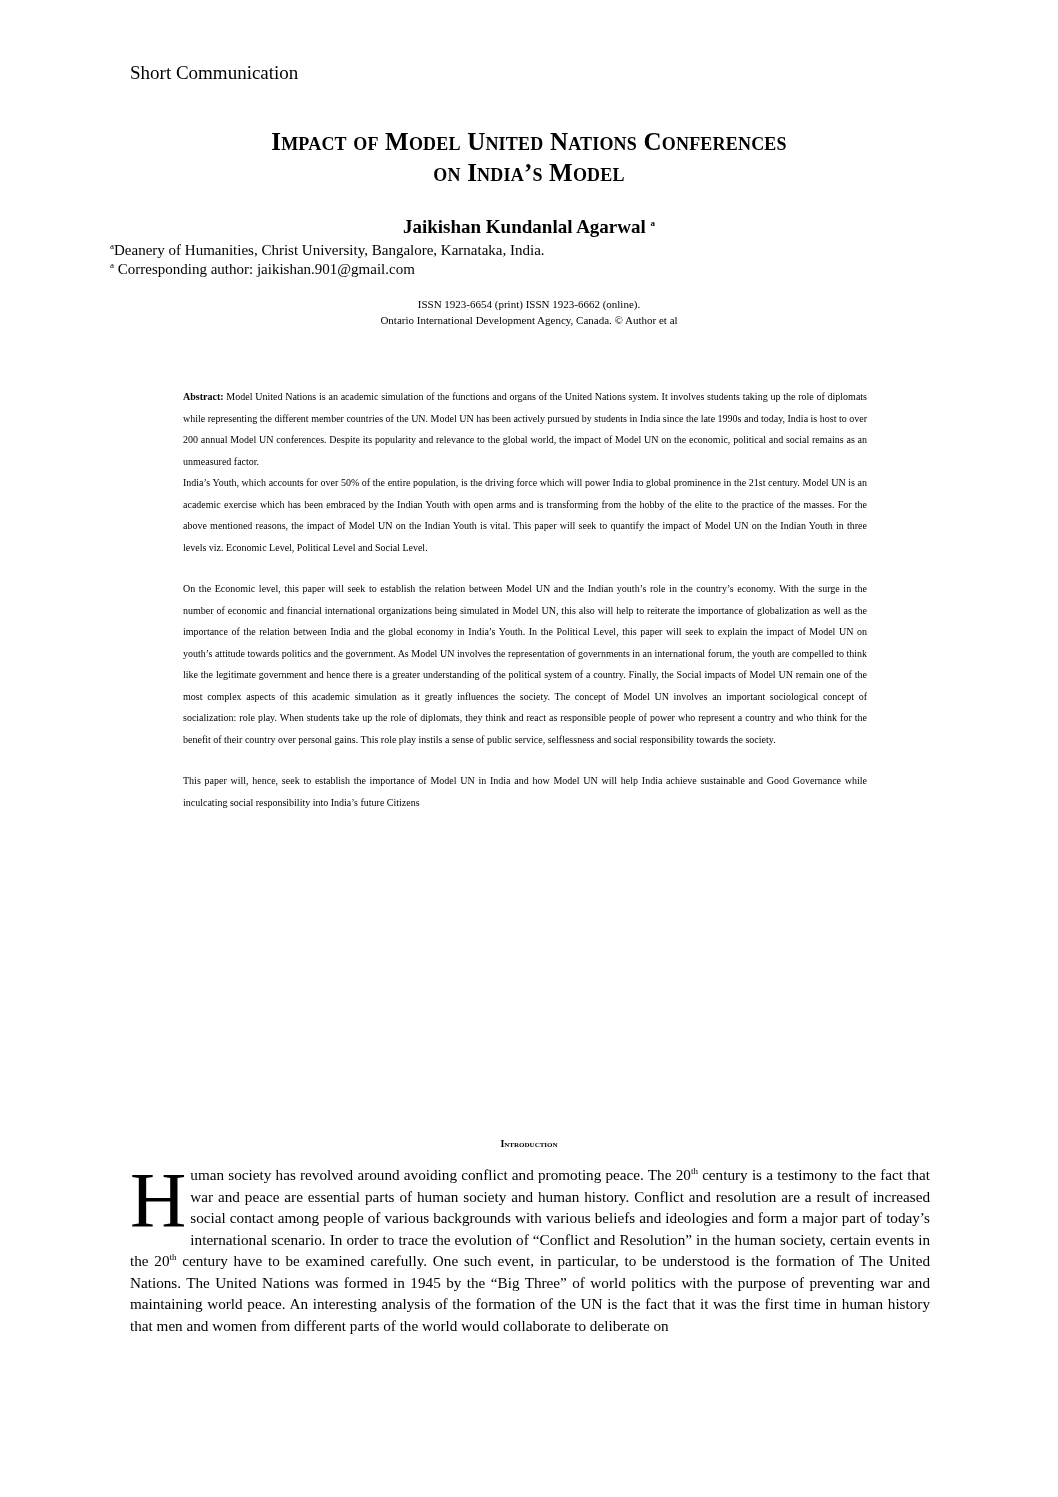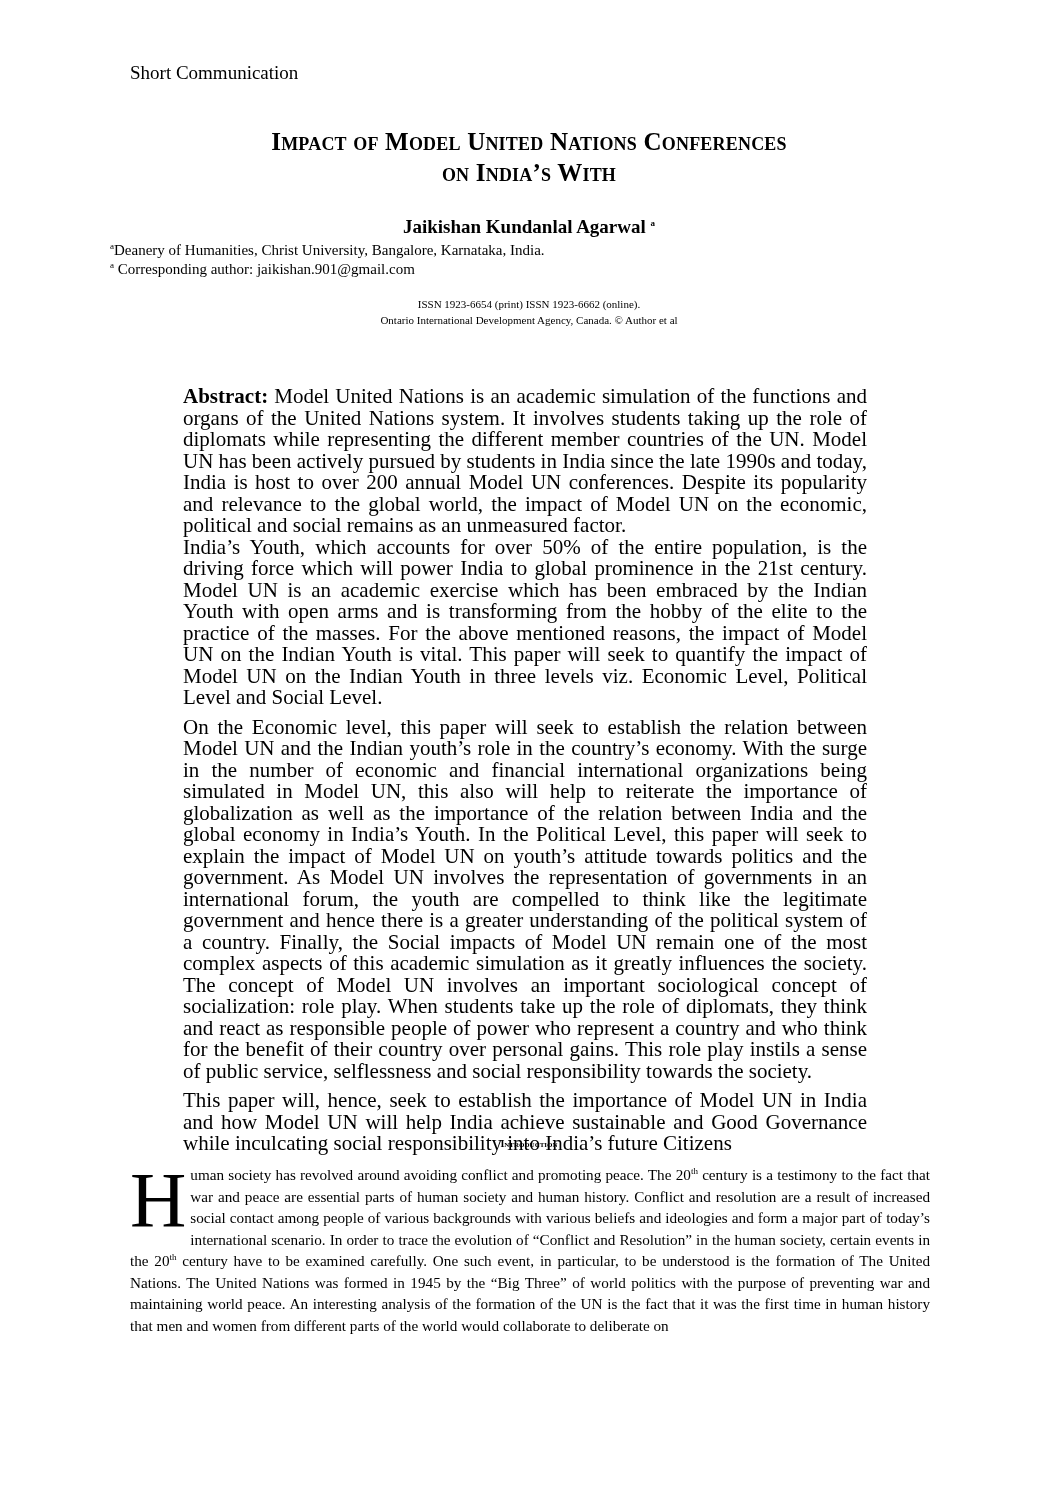--- a/index.html
+++ b/index.html
@@ -25,24 +25,24 @@
     position: absolute; left: 110px; width: 858px; text-align: left; font-size: 15px;
   }
   .aff1 { top: 241px; }
   .aff2 { top: 260px; }
   .avail {
     position: absolute; left: 100px; width: 858px; text-align: center;
     font-size: 11px; line-height: 16px; top: 296px;
   }
   .abstract {
     position: absolute; left: 183px; width: 684px; top: 386px;
-    font-size: 21px; line-height: 21.5px; text-align: justify;
+    font-size: 10px; line-height: 21.5px; text-align: justify;
   }
   .abstract p { margin: 0; }
-  .abstract p.gap { margin-top: 8px; }
+  .abstract p.gap { margin-top: 20px; }
   .kw-label, .abs-label { font-weight: bold; }
   .intro-head {
     position: absolute; left: 100px; width: 858px; top: 1138px;
     text-align: center; font-weight: bold; font-size: 10px; font-variant: small-caps;
   }
   .intro {
     position: absolute; left: 130px; width: 800px; top: 1164px;
     font-size: 15.2px; line-height: 21.5px; text-align: justify;
   }
   .intro p { margin: 0; }
@@ -52,21 +52,21 @@
   }
   sup.th { font-size: 9px; vertical-align: super; line-height: 0; margin-top: 36px; }
 </style>
 </head>
 <body>
 
 <div class="section-label">Short Communication</div>
 
 <div class="title">
   <div>Impact of Model United Nations Conferences</div>
-  <div>on India’s With</div>
+  <div>on India’s Model</div>
 </div>
 
 <div class="author">
   <span>Jaikishan Kundanlal Agarwal</span>
   <sup>a</sup>
 </div>
 <div class="aff aff1">
   <sup>a</sup><span>Deanery of Humanities, Christ University, Bangalore, Karnataka, India.</span>
 </div>
 <div class="aff aff2">

